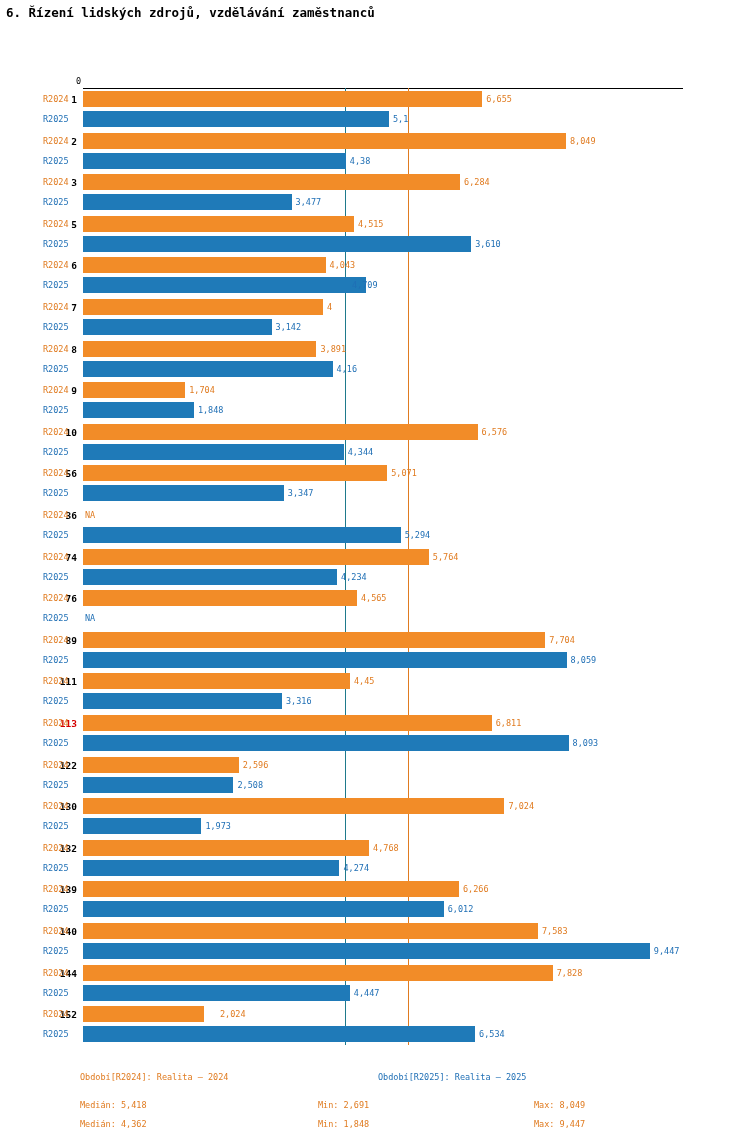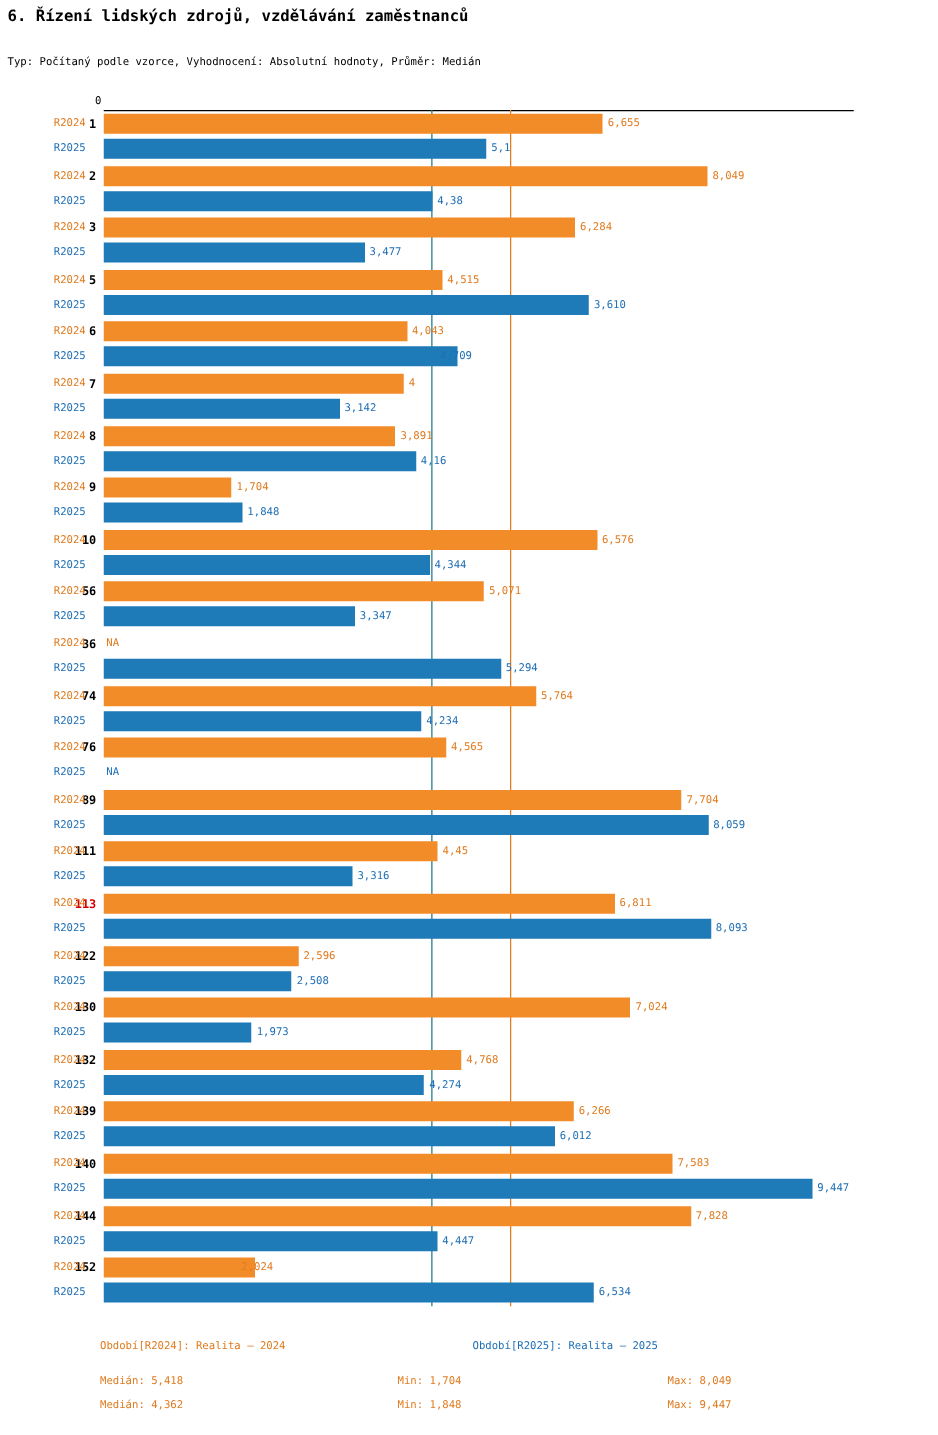--- a/index.html
+++ b/index.html
@@ -123,21 +123,20 @@
   .stats .c2 { position: absolute; left: 318px; }
   .stats .c3 { position: absolute; left: 518px; padding-left: 16px; }
   .o { color: #e07b20; }
 </style>
 </head>
 <body>
 
 <div id="root">
 
   <div class="title1">6. Řízení lidských zdrojů, vzdělávání zaměstnanců</div>
-  <div class="subtitle">Typ: Počítaný podle vzorce, Vyhodnocení: Absolutní hodnoty, Průměr: Medián</div>
   <div class="axis-zero-label">0</div>
 
   <div class="plot" id="plot" style="height: 956.8px;">
     <div class="axis-top"></div>
     <div class="vline teal" id="vline-teal" style="left: 261.72px; height: 956.8px;"></div>
     <div class="vline orange" id="vline-orange" style="left: 325.08px; height: 956.8px;"></div>
   <div class="group" style="top: 0px;">
         <div class="grp-label">1</div>
         <div class="barrow r1">
           <span class="series-tag s2024">R2024</span>
@@ -419,39 +418,39 @@
           <span class="series-tag s2025">R2025</span>
           <div class="bar s2025" style="width: 266.82px;"></div>
           <span class="bar-val s2025" style="left: 270.82px;">4,447</span>
         </div>
       </div>
       <div class="group" style="top: 915.2px;">
         <div class="grp-label">152</div>
         <div class="barrow r1">
           <span class="series-tag s2024">R2024</span>
           <div class="bar s2024" style="width: 121.44px;"></div>
-          <span class="bar-val s2024" style="left: 110px; text-align: right;">2,024</span>
+          <span class="bar-val s2024" style="left: 137px; text-align: right;">2,024</span>
         </div>
         <div class="barrow r2">
           <span class="series-tag s2025">R2025</span>
           <div class="bar s2025" style="width: 392.04px;"></div>
           <span class="bar-val s2025" style="left: 396.04px;">6,534</span>
         </div>
       </div>
     </div>
 
   <div class="legend">
     <div class="l1">Období[R2024]: Realita – 2024</div>
     <div class="l2">Období[R2025]: Realita – 2025</div>
   </div>
 
   <div class="stats">
     <div class="row">
       <span class="c1 o">Medián: 5,418</span>
-      <span class="c2 o">Min: 1,704</span>
+      <span class="c2 o">Min: 2,691</span>
       <span class="c3 o">Max: 8,049</span>
     </div>
     <div class="row">
       <span class="c1 o">Medián: 4,362</span>
       <span class="c2 o">Min: 1,848</span>
       <span class="c3 o">Max: 9,447</span>
     </div>
   </div>
 
 </div>

